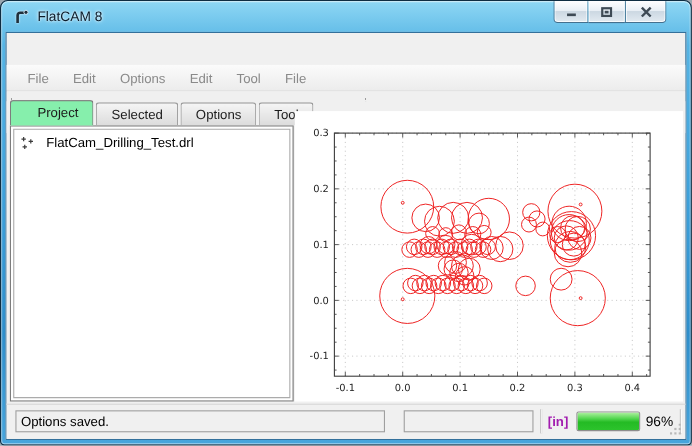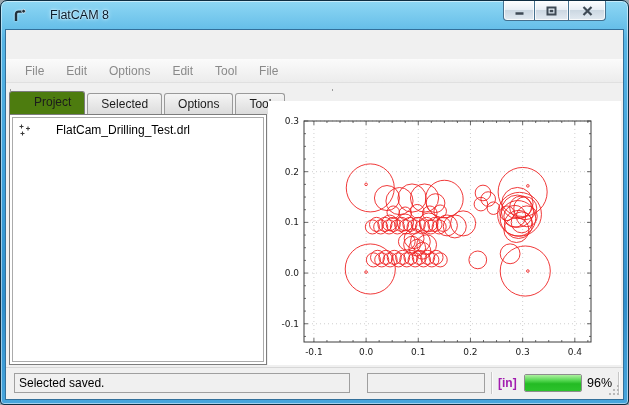--- a/index.html
+++ b/index.html
@@ -1,20 +1,20 @@
 <!DOCTYPE html>
 <html><head>
 <meta charset="utf-8">
 <style>
   html,body{margin:0;padding:0;background:#9aa7b0;font-family:"Liberation Sans",sans-serif;}
   .window{position:relative;width:629px;height:405px;box-sizing:border-box;
     border:1px solid #0e2d42;border-radius:7px 7px 4px 4px;
     background:linear-gradient(180deg,#8ed7f4 0%,#55b4e4 10%,#3da0da 45%,#2e8ecb 75%,#47a5dc 100%);
     box-shadow:inset 0 0 0 1px rgba(255,255,255,.5);overflow:hidden;}
-  .titlebar{position:absolute;left:0;top:0;right:0;height:28px;display:flex;align-items:center;gap:16px;}
+  .titlebar{position:absolute;left:0;top:0;right:0;height:28px;display:flex;align-items:center;}
   .app-icon{margin:0 6px 0 10px;width:17px;height:17px;flex:0 0 auto;}
   .title-text{font-size:12.5px;color:#0b1c2b;text-shadow:0 0 4px #d6f1ff,0 0 2px #ffffff;}
   .winbtns{position:absolute;top:0;right:22px;display:flex;}
   .winbtn{width:30px;height:19px;border:1px solid #44708e;border-top:none;display:flex;align-items:center;justify-content:center;
     background:linear-gradient(180deg,#fdfeff 0%,#e9eff5 45%,#ccd8e2 50%,#e2eaf1 100%);box-shadow:inset 0 0 0 1px rgba(255,255,255,.75);}
   .winbtn svg{display:block;}
   .winbtn.first{border-radius:0 0 0 4px;}
   .winbtn.mid{width:33px;border-left:none;border-right:none;}
   .winbtn.last{width:36px;border-radius:0 0 4px 0;}
   .inner{position:absolute;left:4px;right:4px;top:28px;bottom:4px;background:#f0f0f0;border:1px solid #33709b;box-sizing:border-box;}
@@ -26,24 +26,24 @@
   .toolbar{height:38px;display:flex;align-items:center;background:#f0f0f0;}
   .tgroup{display:flex;align-items:center;}
   .thandle{width:1px;height:26px;border-left:1px dotted #9b9b9b;margin:0 6px 0 4px;}
   .tbtn{width:31px;height:28px;display:flex;align-items:center;justify-content:center;}
   .tbtn svg{stroke:#3a3a3a;fill:none;stroke-width:1.3;}
   
   .client{position:absolute;left:0;right:0;top:62px;bottom:31px;background:#f0f0f0;}
   .tabbar{position:absolute;left:3px;top:0;height:22px;display:flex;align-items:flex-end;}
   .tab{font-size:12px;color:#1c1c1c;padding:3px 13px 4px 13px;margin-right:2px;border:1px solid #9a9a9a;border-bottom:none;
     border-radius:3px 3px 0 0;background:linear-gradient(180deg,#f5f5f5,#dcdcdc);height:13px;}
-  .tab.active{background:#4d7c0f;border-color:#7d7d7d;height:15px;position:relative;z-index:3;padding-left:24px;}
+  .tab.active{background:#86efac;border-color:#7d7d7d;height:15px;position:relative;z-index:3;padding-left:24px;}
   .tree{position:absolute;left:3px;top:22px;width:256px;bottom:3px;background:#ffffff;border:1px solid #7d7d7d;
     box-shadow:inset 0 0 0 2px #ffffff,inset 0 0 0 3px #ababab;z-index:2;}
-  .tree-item{display:flex;align-items:center;gap:24px;padding:8px 0 0 8px;font-size:12px;color:#000;}
+  .tree-item{display:flex;align-items:center;gap:10px;padding:8px 0 0 8px;font-size:12px;color:#000;}
   
   .figure{position:absolute;left:262px;top:9px;width:353px;height:264px;background:#ffffff;}
   .figure svg{display:block;}
   
   .statusbar{position:absolute;left:0;right:0;bottom:0;height:31px;background:#f0f0f0;border-top:1px solid #d7d7d7;}
   .sunken{position:absolute;top:5px;height:18px;border:1px solid #9f9f9f;background:#f0f0f0;font-size:12px;color:#000;
     line-height:18px;padding-left:4px;box-sizing:content-box;}
   .sep{position:absolute;top:4px;height:22px;width:1px;background:#c6c6c6;border-right:1px solid #fbfbfb;}
   .units{position:absolute;left:492px;top:5px;line-height:20px;font-size:12px;font-weight:bold;color:#a21caf;}
   .progress{position:absolute;left:518px;top:6px;width:58px;height:18px;border:1px solid #8d8d8d;border-radius:2px;
@@ -421,21 +421,21 @@
             <text x="31" y="225.75229357798167" text-anchor="end" font-size="9px" fill="#1a1a1a" font-family="DejaVu Sans, sans-serif">-0.1</text>
             <text x="31" y="175.06422018348624" text-anchor="end" font-size="9px" fill="#1a1a1a" font-family="DejaVu Sans, sans-serif">0.0</text>
             <text x="31" y="124.37614678899082" text-anchor="end" font-size="9px" fill="#1a1a1a" font-family="DejaVu Sans, sans-serif">0.1</text>
             <text x="31" y="73.6880733944954" text-anchor="end" font-size="9px" fill="#1a1a1a" font-family="DejaVu Sans, sans-serif">0.2</text>
             <text x="31" y="23" text-anchor="end" font-size="9px" fill="#1a1a1a" font-family="DejaVu Sans, sans-serif">0.3</text>
           </svg>
       </div>
     </div>
 
     <div class="statusbar">
-      <div class="sunken" style="left:8px;width:330px;">Selected saved.</div>
+      <div class="sunken" style="left:8px;width:330px;">Options saved.</div>
       <div class="sunken" style="left:361px;width:112px;"></div>
       <div class="sep" style="left:485px;"></div>
       <div class="units">[in]</div>
       <div class="progress">
           <div class="fill" id="progress-fill" style="width: 100%;"></div>
         </div>
       <div class="pct">96%</div>
       <div class="sep" style="left:612px;"></div>
       <svg class="grip" width="11" height="11" viewBox="0 0 11 11">
         <g fill="#b9b9b9">

